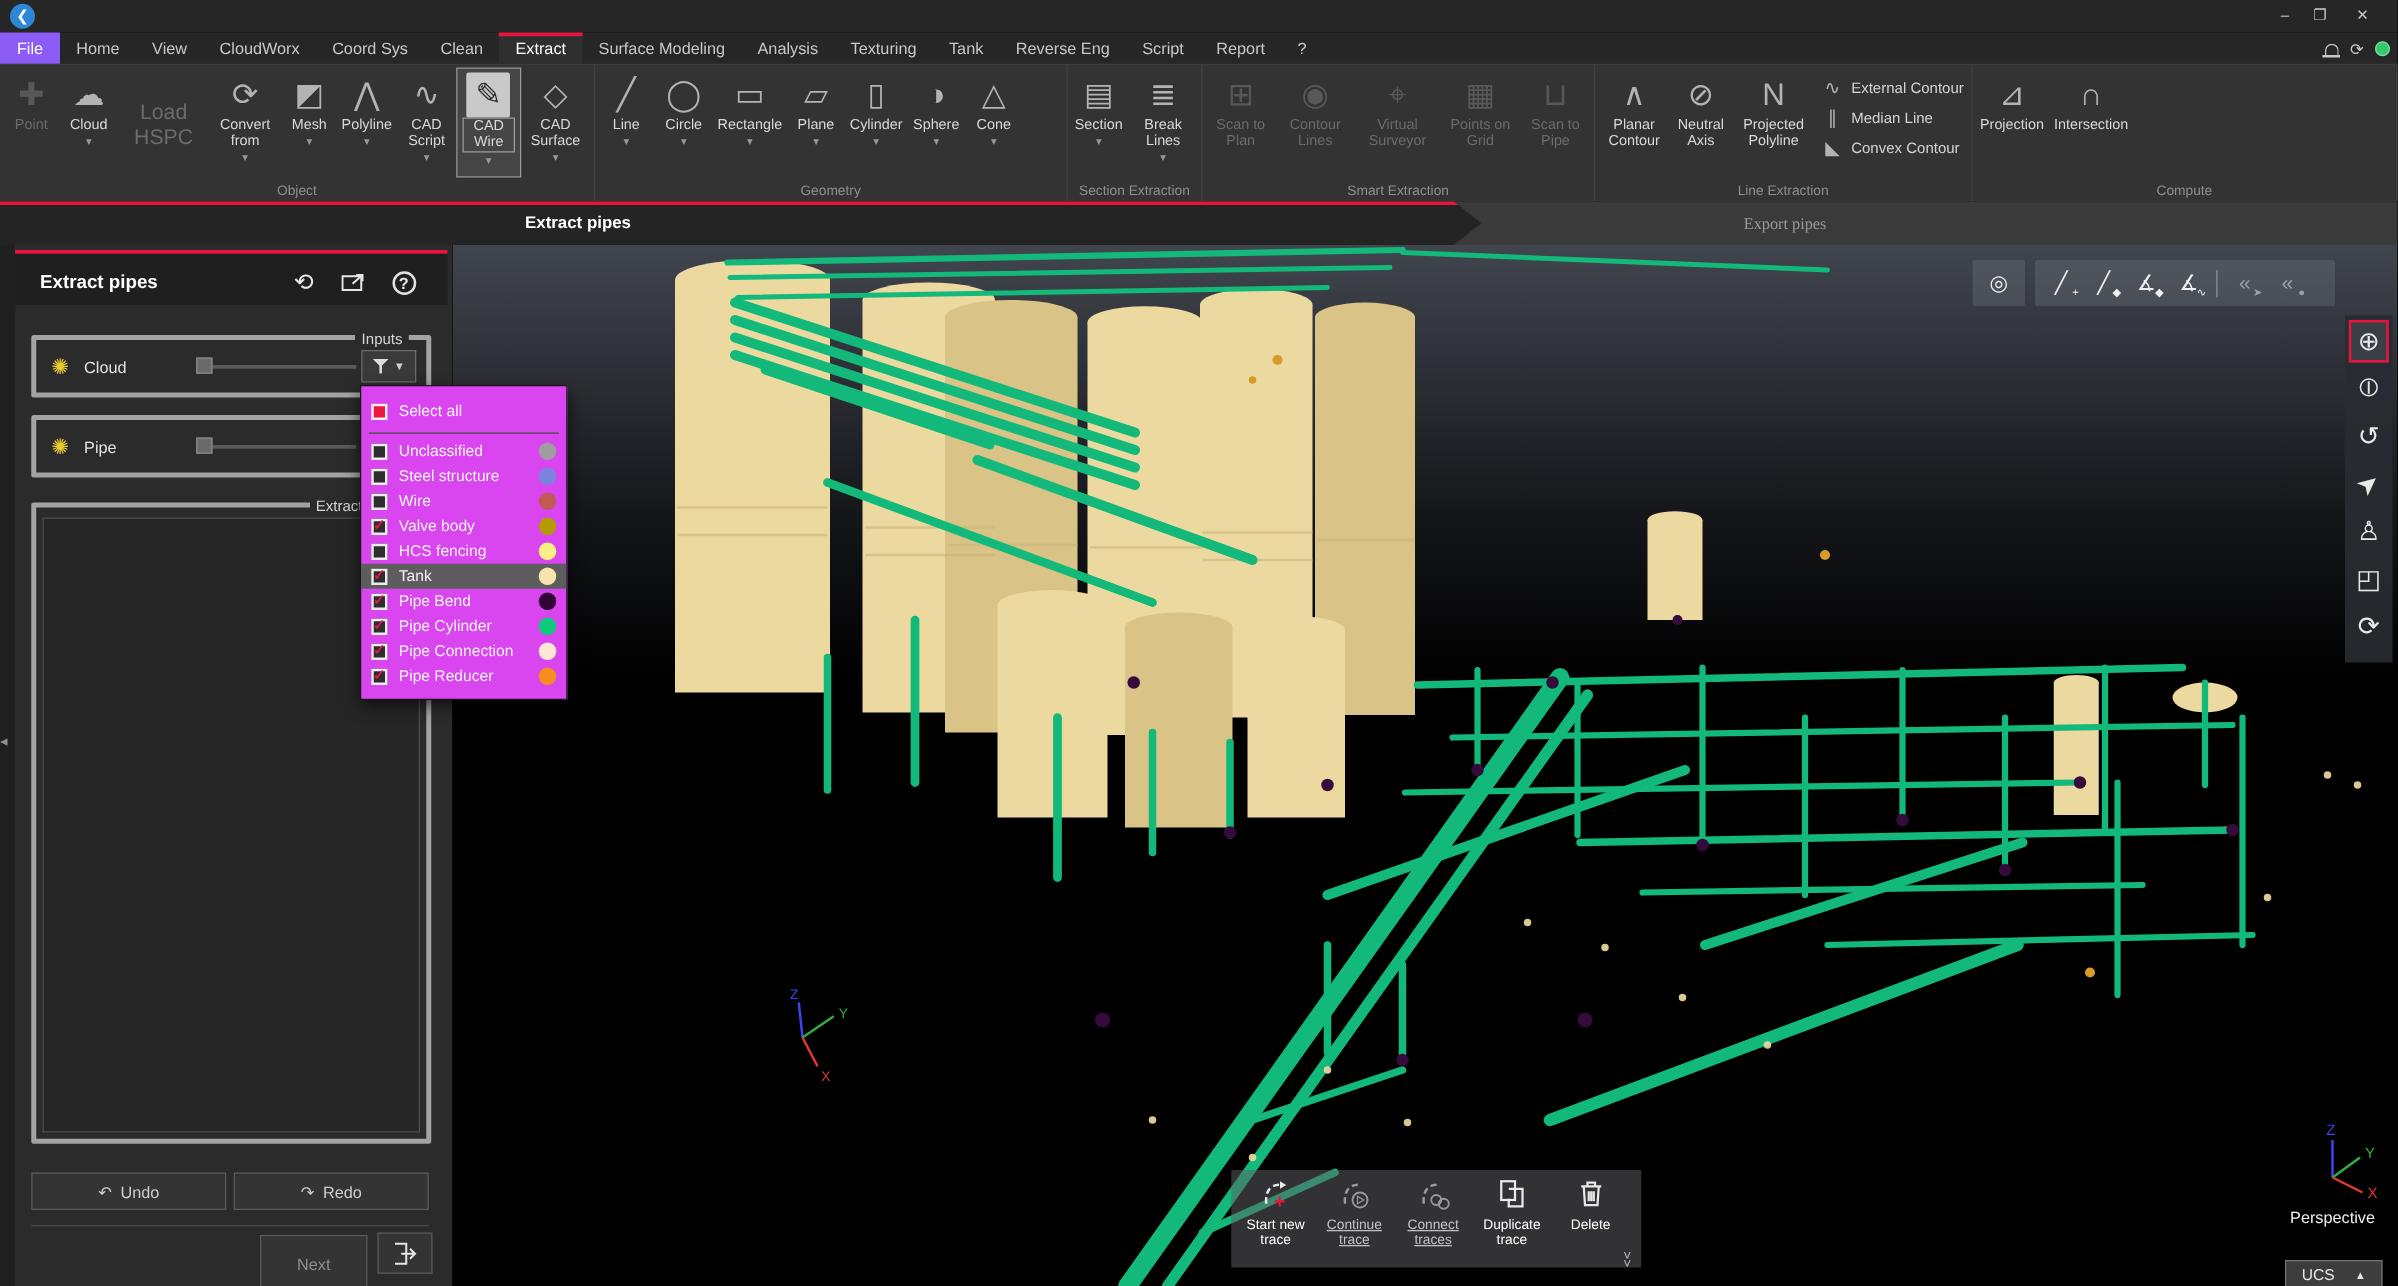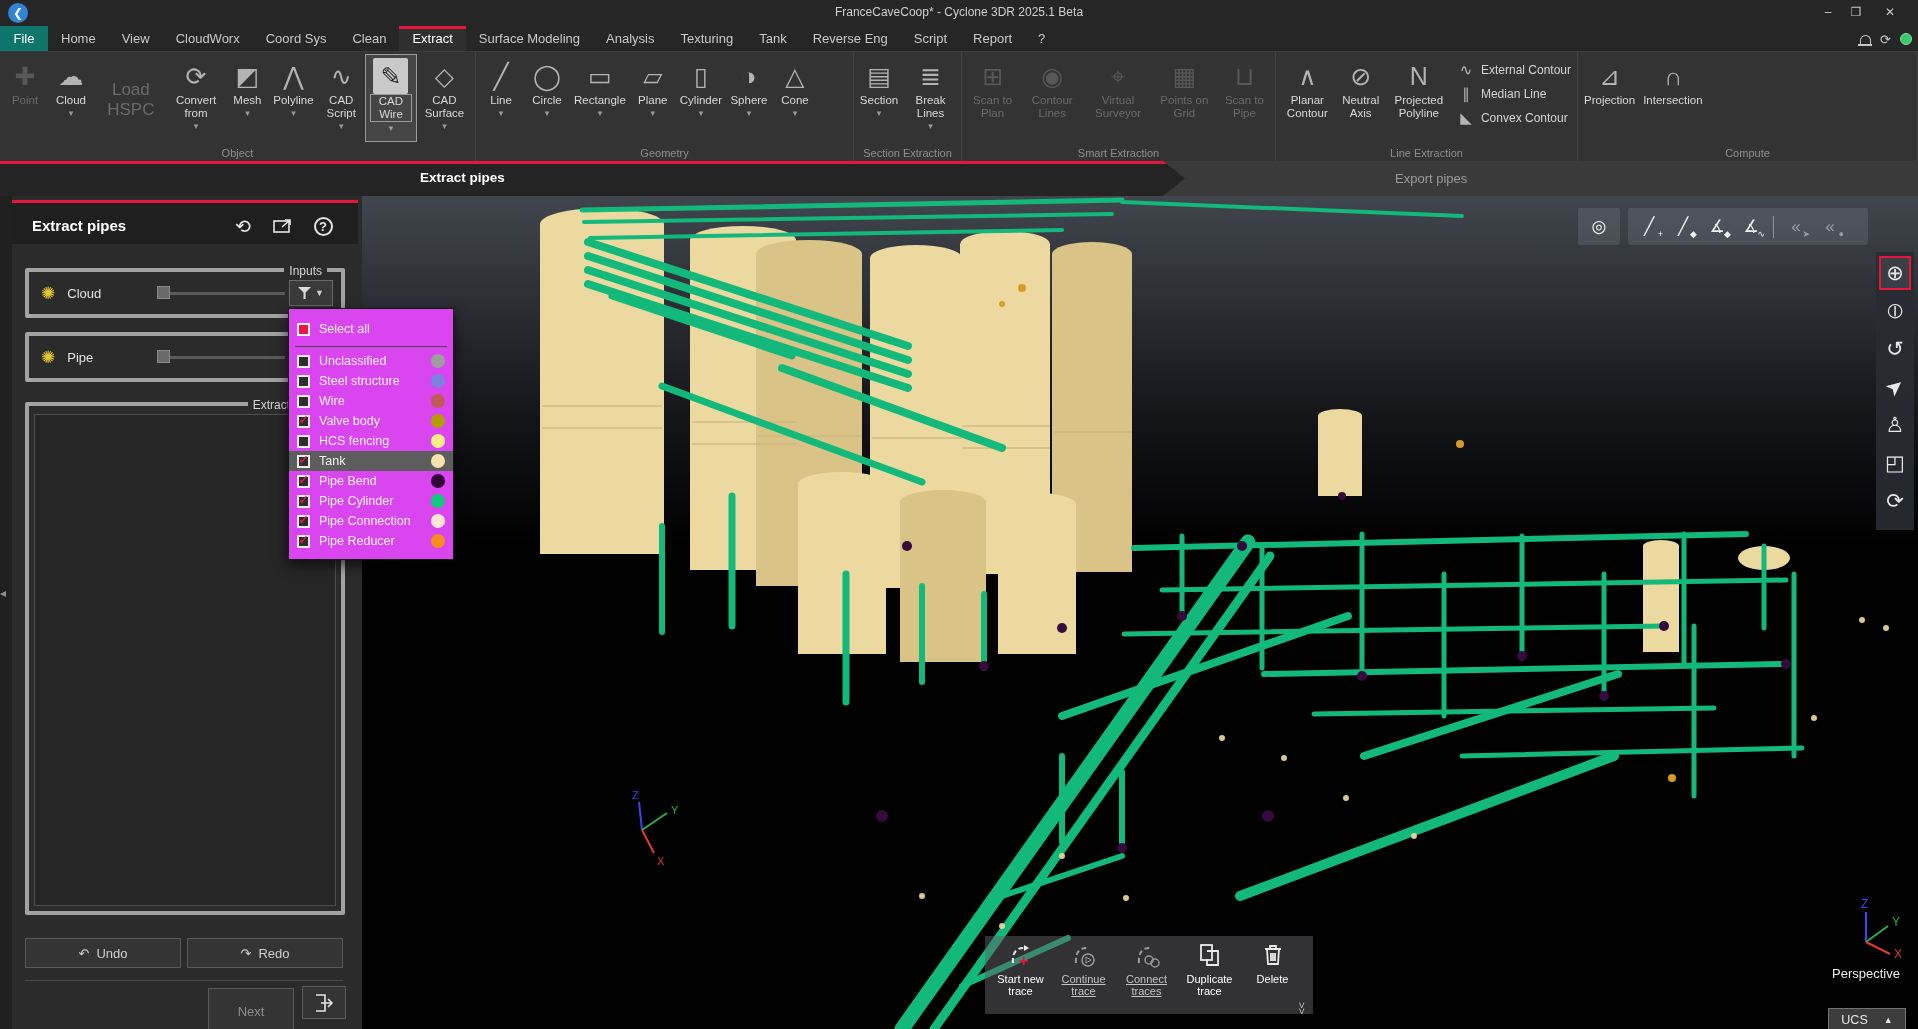--- a/index.html
+++ b/index.html
@@ -12,21 +12,21 @@
     background:#2e86d6; color:#fff; font-size:12px; display:flex; align-items:center; justify-content:center; }
   .title-text { position:absolute; left:0; right:0; top:5px; text-align:center; font-size:12px; color:#cfcfcf; }
   .wctl { position:absolute; top:0; width:28px; height:24px; display:flex; align-items:center; justify-content:center;
     color:#c9c9c9; font-size:12px; cursor:default; }
   .wctl.min { right:76px; } .wctl.max { right:48px; } .wctl.close { right:14px; }
 
   
   .menubar { position:absolute; left:0; top:26px; width:1918px; height:26px; background:#262626;
     display:flex; align-items:stretch; border-bottom:1px solid #3c3c3c; }
   .menubar .mitem { display:flex; align-items:center; padding:0 13px; font-size:13px; color:#c9c9c9; position:relative; }
-  .menubar .mitem.file { background:#0f766e; color:#fff; width:48px; justify-content:center; padding:0; }
+  .menubar .mitem.file { background:#8b5cf6; color:#fff; width:48px; justify-content:center; padding:0; }
   .menubar .mitem.active { color:#fff; background:#2f2f2f; }
   .menubar .mitem.active::before { content:""; position:absolute; left:0; right:0; top:0; height:3px; background:#e8143c; }
   .menu-right { position:absolute; right:6px; top:26px; height:26px; display:flex; align-items:center; gap:9px; }
   .bell { width:11px; height:9px; border:1.5px solid #c8c8c8; border-bottom:none; border-radius:6px 6px 0 0; position:relative; }
   .bell::after { content:""; position:absolute; left:-3px; bottom:-2px; width:14px; height:2px; background:#c8c8c8; }
   .sync { color:#c8c8c8; font-size:13px; }
   .status-dot { width:12px; height:12px; border-radius:50%; background:#35c96c; border:1px solid #7fe3a4; }
 
   
   .ribbon { position:absolute; left:0; top:52px; width:1918px; height:109px; background:#333; display:flex; }
@@ -44,21 +44,21 @@
   .rbtn.text-btn { justify-content:center; font-size:17px; }
   .rg-stack { display:flex; flex-direction:column; justify-content:flex-start; gap:2px; padding:4px 4px; }
   .sbtn { display:flex; align-items:center; gap:6px; font-size:12px; color:#d4d4d4; height:22px; white-space:nowrap; }
   .sbtn .glyph { font-size:15px; color:#b3b3b3; width:18px; text-align:center; }
 
   
   .flowbar { position:absolute; left:0; top:161px; width:1918px; height:35px; background:#3a3a3a; }
   .flow-active { position:absolute; left:0; top:0; width:1185px; height:35px; background:#242424;
     border-top:3px solid #e8143c; clip-path:polygon(0 0,1163px 0,1185px 50%,1163px 100%,0 100%); }
   .flow-label-active { position:absolute; left:420px; top:9px; font-size:13.5px; font-weight:bold; color:#fff; }
-  .flow-label-next { position:absolute; left:1395px; top:10px; font-size:13px; color:#9a9a9a; }
+  .flow-label-next { position:absolute; left:1395px; top:10px; font-size:13px; color:#9a9a9a;font-family:Liberation Serif, serif; }
 
   
   .gutter { position:absolute; left:0; top:196px; width:12px; height:833px; background:#202020; }
   .gutter .collapse { position:absolute; left:0; top:390px; color:#8d8d8d; font-size:12px; }
 
   
   .panel { position:absolute; left:12px; top:196px; width:350px; height:833px; background:#2b2b2b; }
   .panel-head { position:absolute; left:0; top:4px; width:346px; height:44px; background:#1f1f1f; border-top:3px solid #e8143c; }
   .panel-title { position:absolute; left:20px; top:14px; font-size:15px; font-weight:bold; color:#fff; }
   .ph-btn { position:absolute; top:11px; width:26px; height:24px; display:flex; align-items:center; justify-content:center; color:#e8e8e8; }
@@ -142,21 +142,20 @@
     font-size:12.5px; color:#e8e8e8; }
   .ucs-btn .up { font-size:9px; color:#e8e8e8; }
 
   .ico-svg { stroke:#e6e6e6; stroke-width:1.6; fill:none; }
 </style>
 </head>
 <body>
 
 <div class="titlebar">
   <span class="app-icon">❮</span>
-  <div class="title-text">FranceCaveCoop* - Cyclone 3DR 2025.1 Beta</div>
   <div class="wctl min">–</div>
   <div class="wctl max">❐</div>
   <div class="wctl close">✕</div>
 </div>
 
 <div class="menubar" id="menubar">
     <div class="mitem file">File</div>
     <div class="mitem">Home</div>
     <div class="mitem">View</div>
     <div class="mitem">CloudWorx</div>

